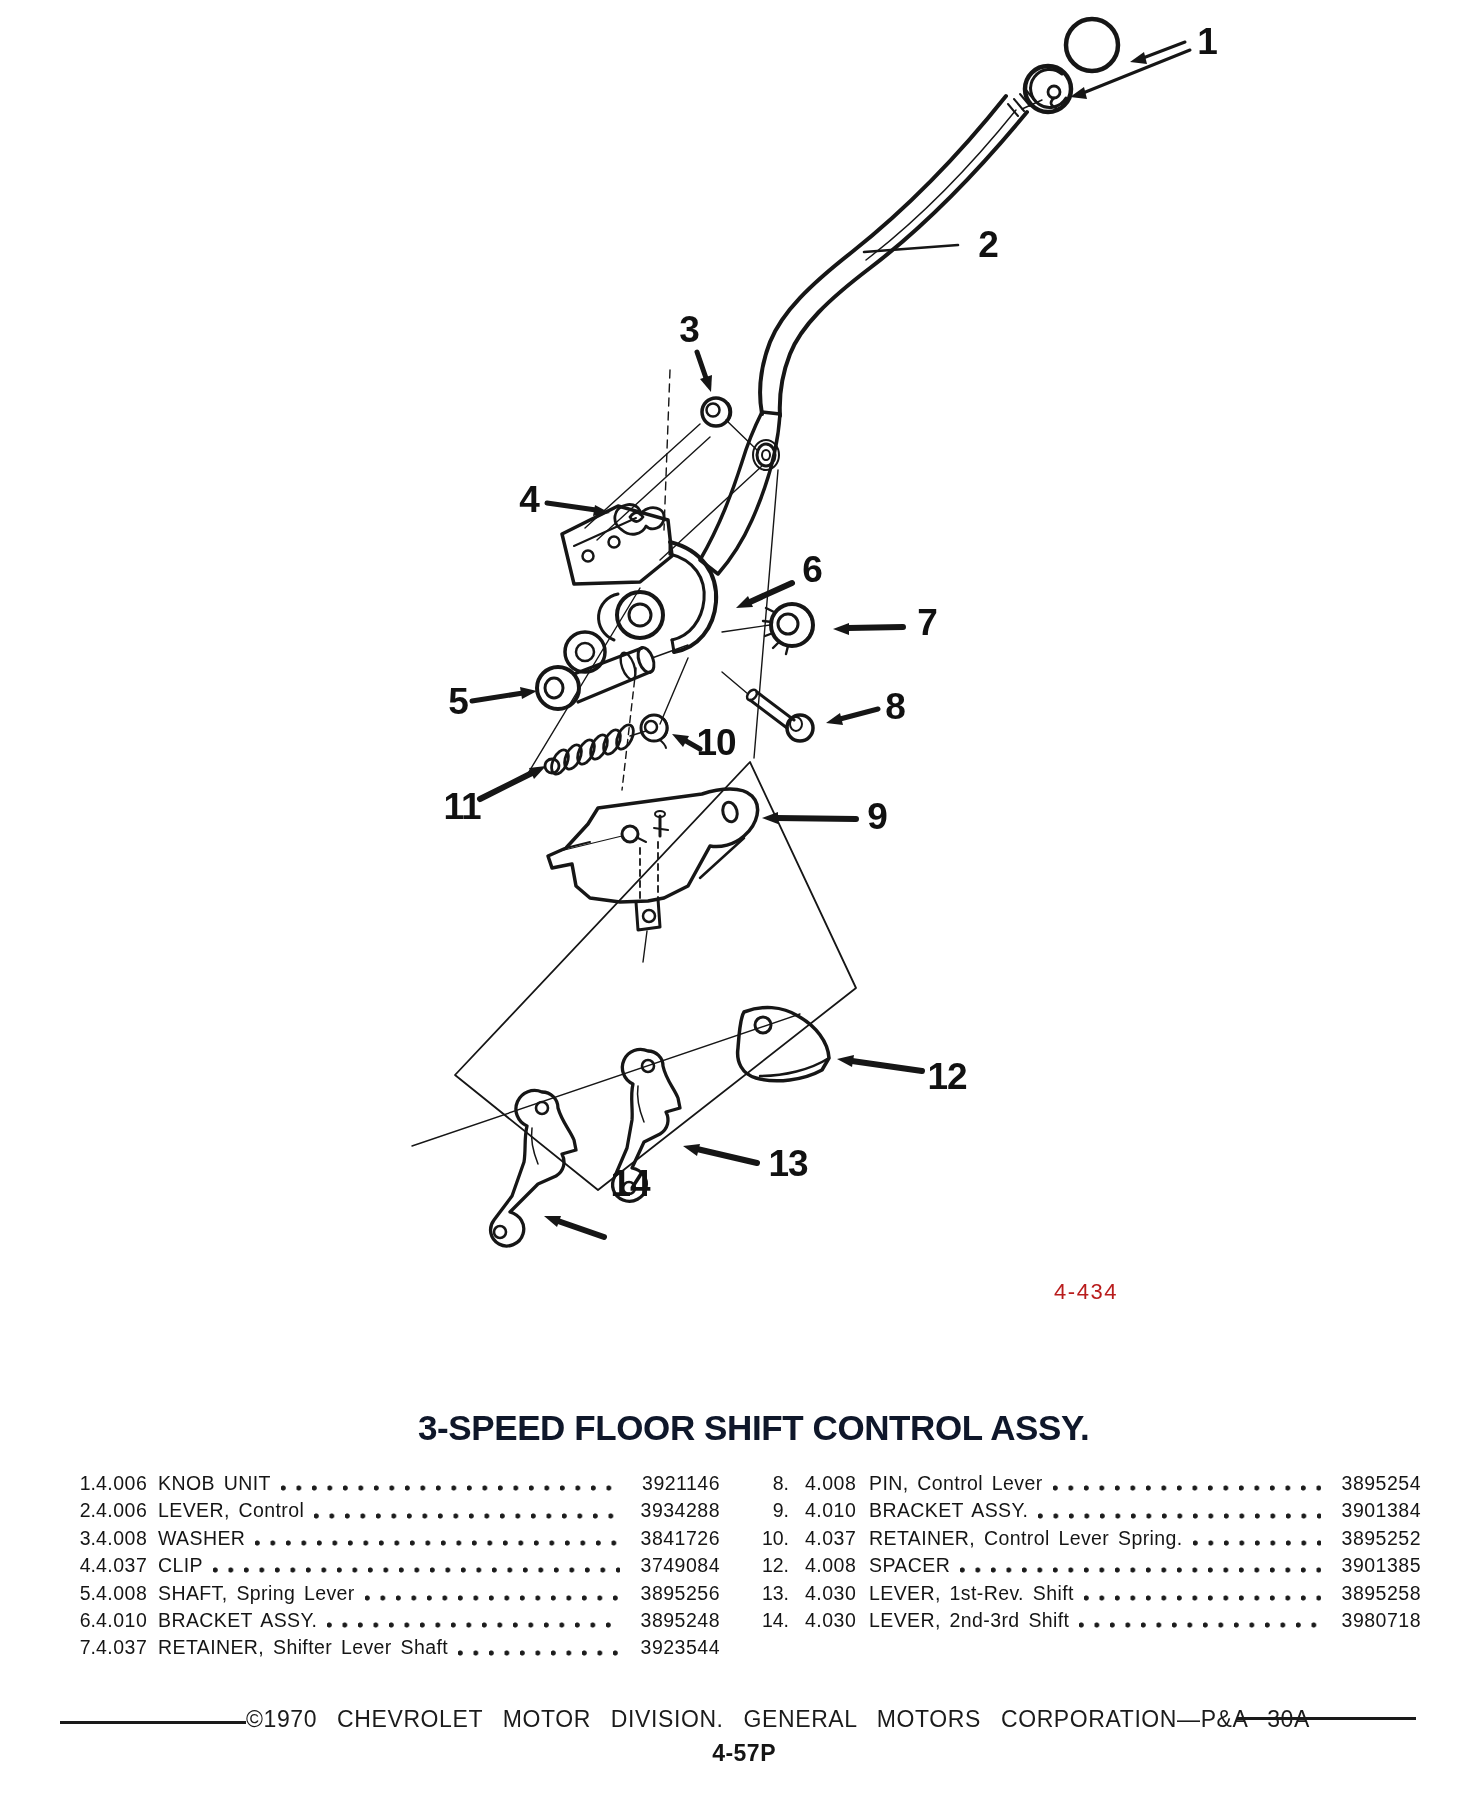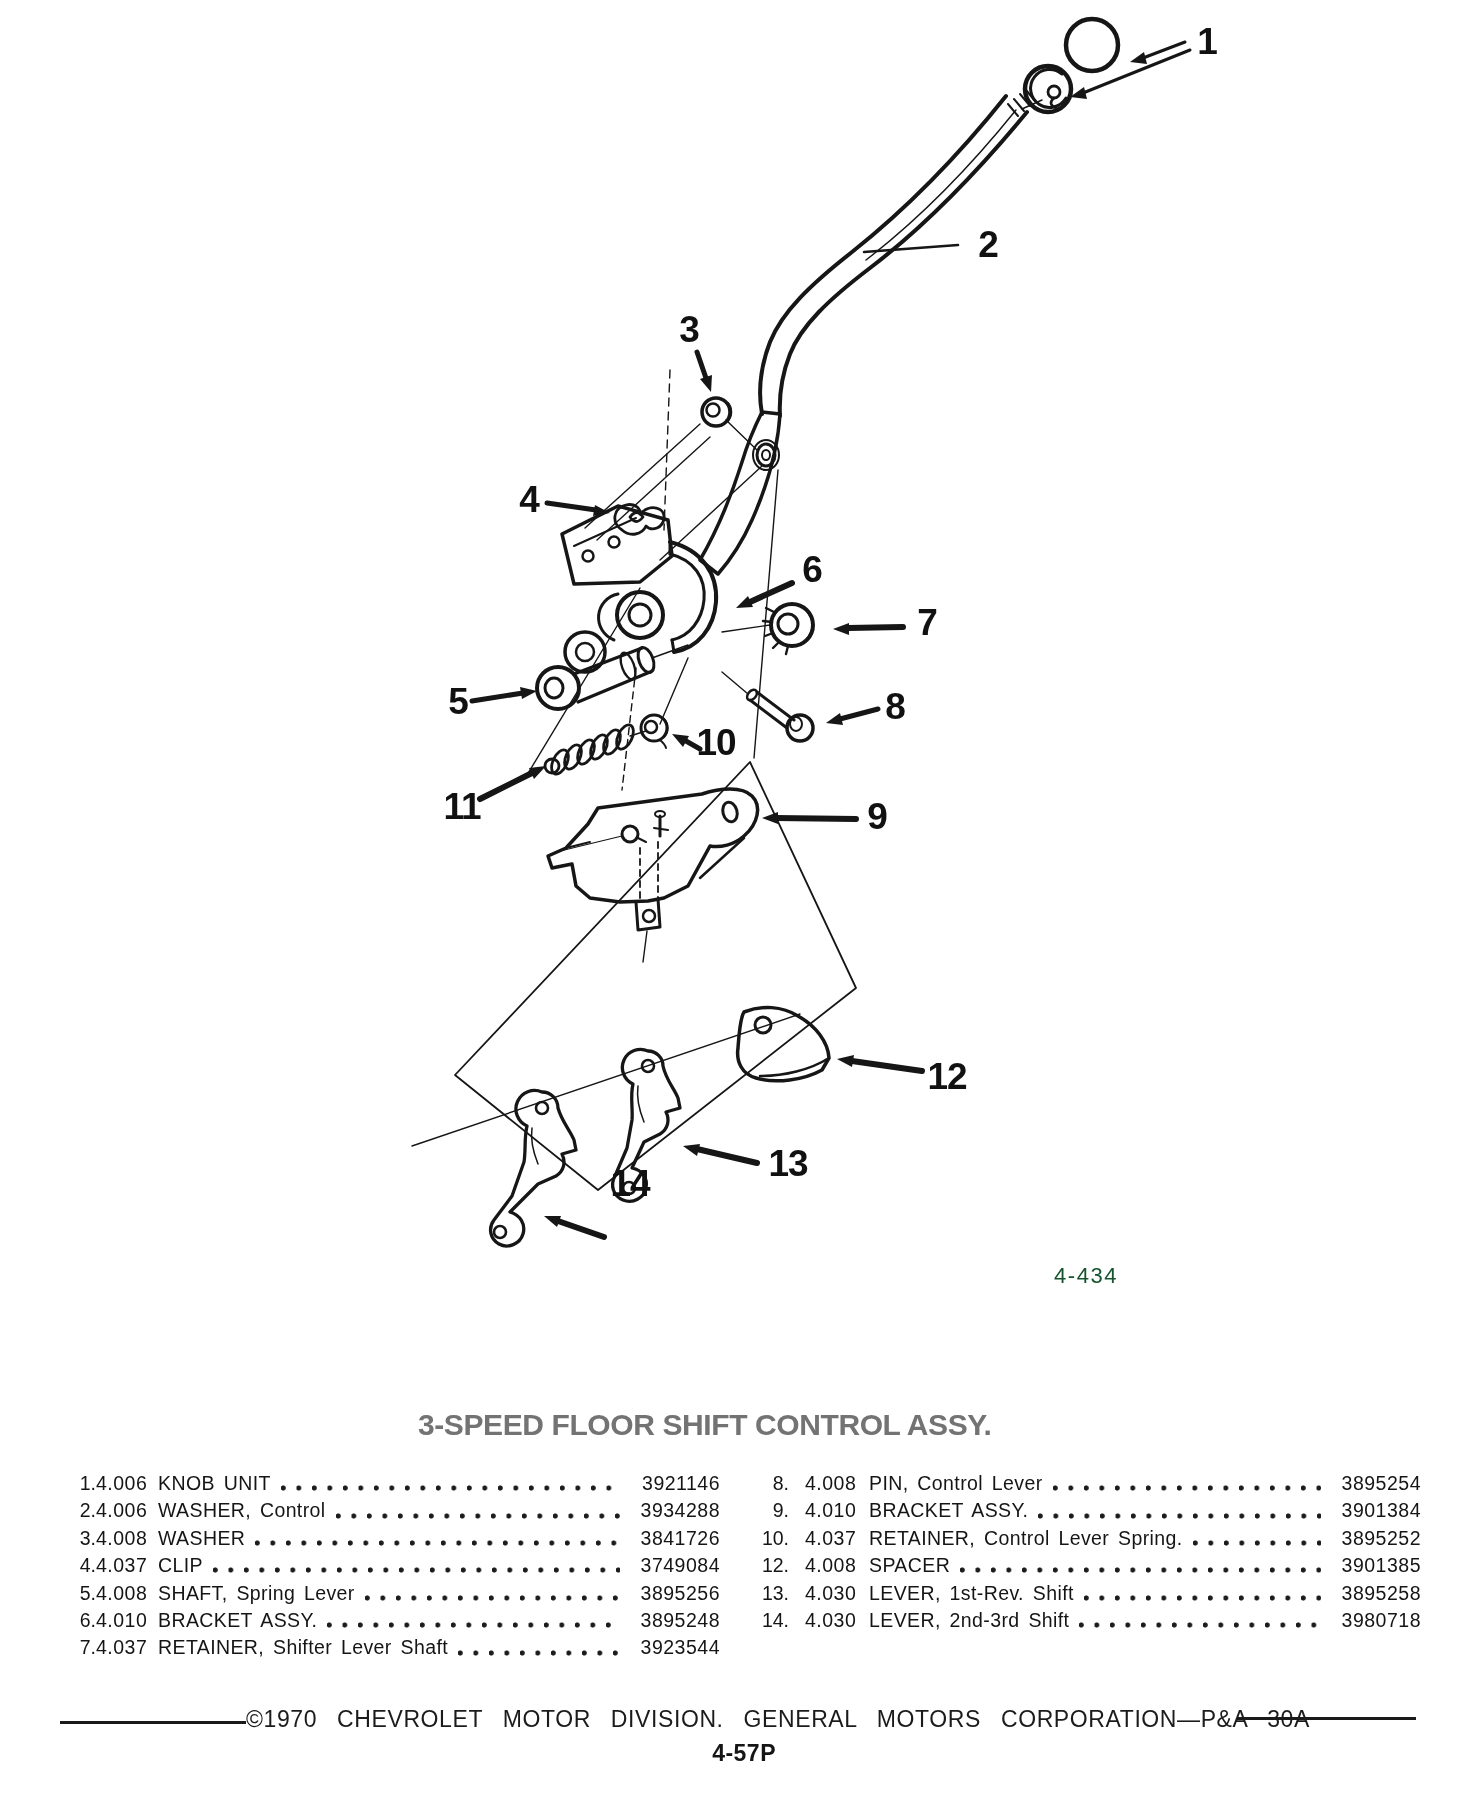--- a/index.html
+++ b/index.html
@@ -10,25 +10,25 @@
   }
   svg{position:absolute;left:0;top:0;}
   svg *{vector-effect:none;}
   .callout{
     position:absolute;transform:translate(-50%,-50%);
     font-weight:bold;font-size:37px;color:#111;letter-spacing:-1px;
     font-family:"Liberation Sans",sans-serif;white-space:nowrap;
   }
   .fig-number{
     position:absolute;transform:translate(-50%,-50%);
-    font-size:22px;color:#14532d;letter-spacing:1.5px;
+    font-size:22px;color:#b91c1c;letter-spacing:1.5px;margin-top:16px;
   }
   .title{
     position:absolute;left:418px;top:1408px;width:630px;
-    font-size:30px;font-weight:bold;letter-spacing:-0.4px;color:#737373;
+    font-size:35px;font-weight:bold;letter-spacing:-0.4px;color:#0f172a;
     white-space:nowrap;
   }
   .plist{position:absolute;font-size:19.5px;color:#151515;}
   .plist-left{left:56px;top:1472px;width:664px;}
   .plist-right{left:743px;top:1472px;width:678px;}
   .prow{display:flex;align-items:baseline;height:27.4px;white-space:nowrap;}
   .c-item{width:40px;text-align:right;flex:0 0 auto;}
   .c-group{width:62px;flex:0 0 auto;letter-spacing:0.5px;}
   .c-desc{flex:0 0 auto;letter-spacing:0.4px;word-spacing:3px;}
   .plist-right .c-item{width:46px;}
@@ -301,21 +301,21 @@
     <div class="prow">
       <span class="c-item">1.</span>
       <span class="c-group">4.006</span>
       <span class="c-desc">KNOB UNIT</span>
       <span class="c-leader"></span>
       <span class="c-part">3921146</span>
     </div>
     <div class="prow">
       <span class="c-item">2.</span>
       <span class="c-group">4.006</span>
-      <span class="c-desc">WASHER, Control</span>
+      <span class="c-desc">LEVER, Control</span>
       <span class="c-leader"></span>
       <span class="c-part">3934288</span>
     </div>
     <div class="prow">
       <span class="c-item">3.</span>
       <span class="c-group">4.008</span>
       <span class="c-desc">WASHER</span>
       <span class="c-leader"></span>
       <span class="c-part">3841726</span>
     </div>

